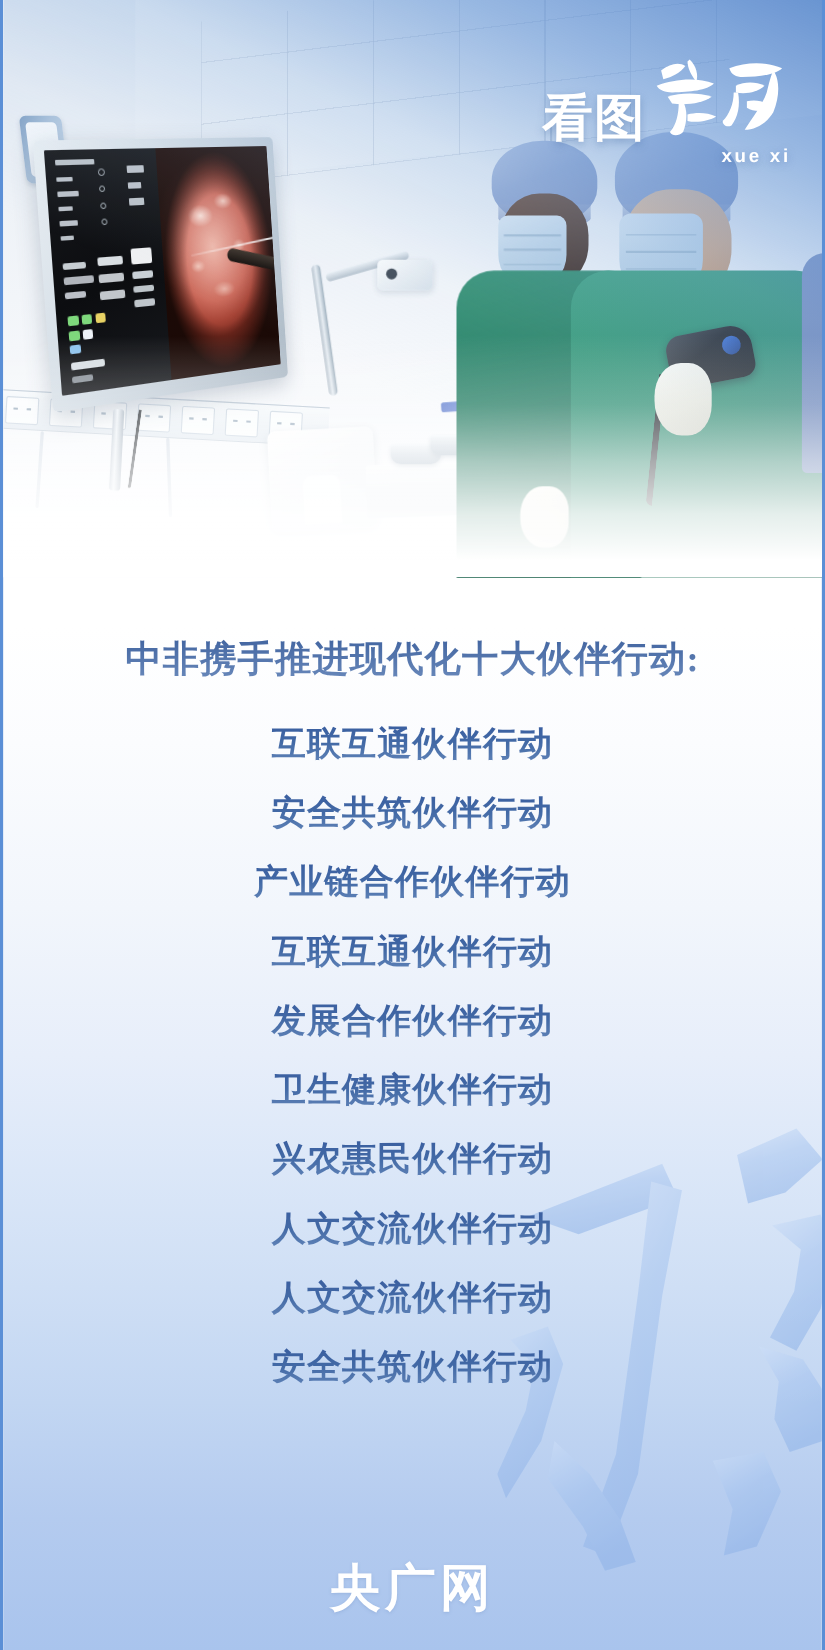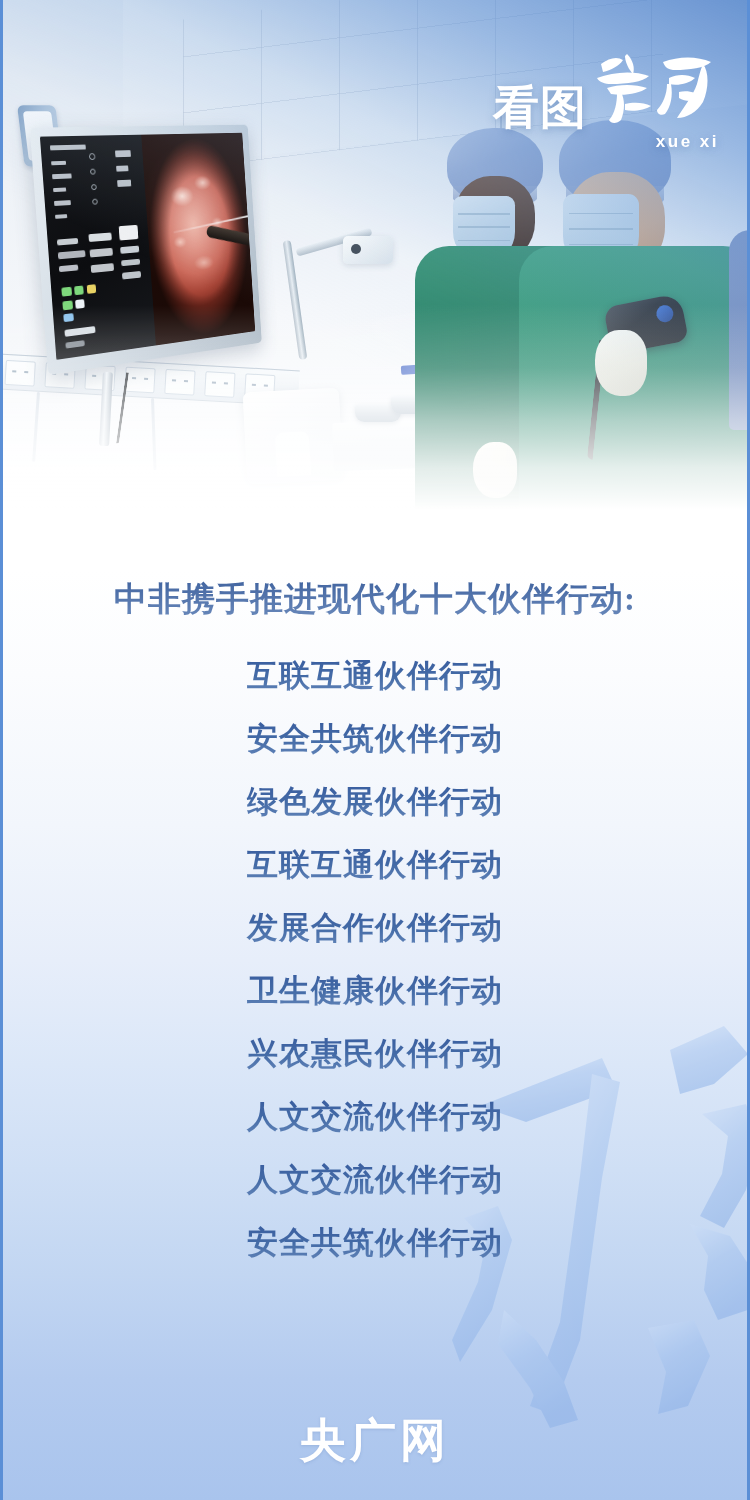--- a/index.html
+++ b/index.html
@@ -325,21 +325,21 @@
     -webkit-background-clip:text;background-clip:text;
     -webkit-text-fill-color:transparent;color:#3a5da0;
   }
 
   
   .footer{
     position:absolute;left:0;bottom:0;width:100%;height:112px;
     z-index:7;display:flex;align-items:center;justify-content:center;
   }
   .footer-logo{
-    font-family:Liberation Mono, monospace;
+    font-family:Liberation Serif, serif;
     font-size:46px;font-weight:700;color:#ffffff;
     letter-spacing:4px;line-height:1;
     text-shadow:0 1px 3px rgba(90,125,180,.25);
   }
 </style>
 </head>
 <body>
 
 <div class="poster">
 
@@ -503,21 +503,21 @@
       </span>
     </div>
     <div class="logo-pinyin">xue xi</div>
   </div>
 
   <div class="content">
     <h1 class="headline">中非携手推进现代化十大伙伴行动:</h1>
     <ul class="action-list">
       <li>互联互通伙伴行动</li>
       <li>安全共筑伙伴行动</li>
-      <li>绿色发展伙伴行动</li>
+      <li>产业链合作伙伴行动</li>
       <li>互联互通伙伴行动</li>
       <li>发展合作伙伴行动</li>
       <li>卫生健康伙伴行动</li>
       <li>兴农惠民伙伴行动</li>
       <li>人文交流伙伴行动</li>
       <li>人文交流伙伴行动</li>
       <li>安全共筑伙伴行动</li>
     </ul>
   </div>
 

